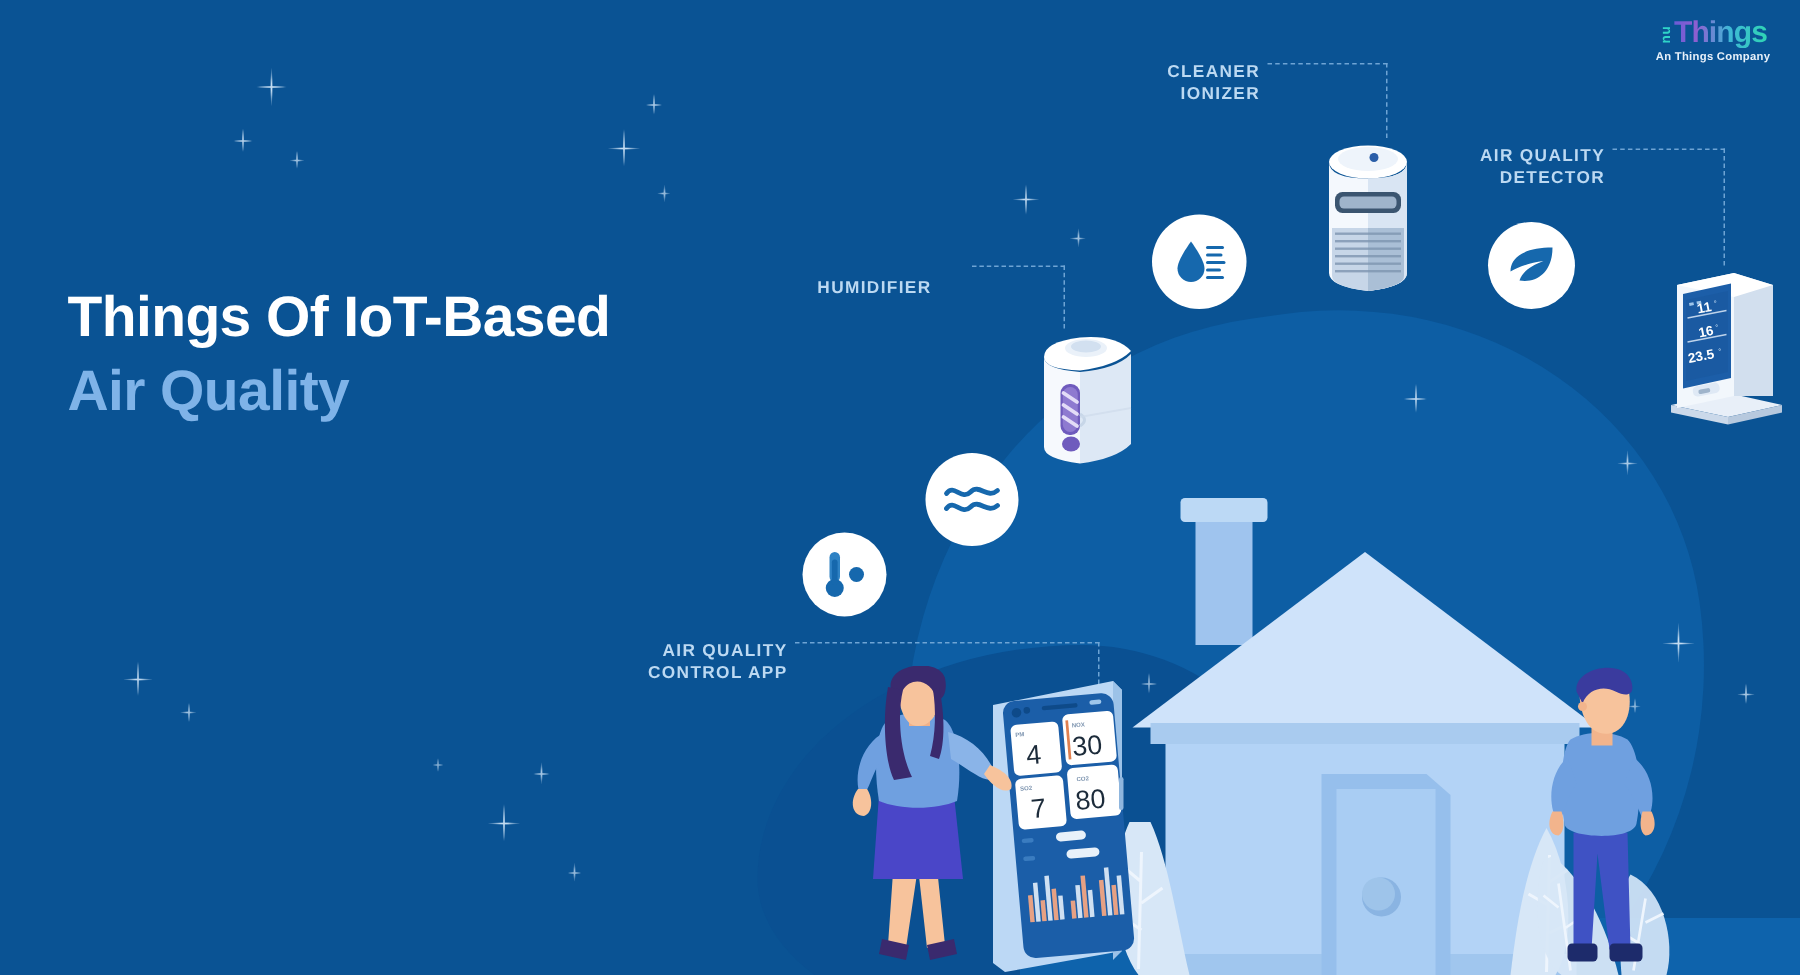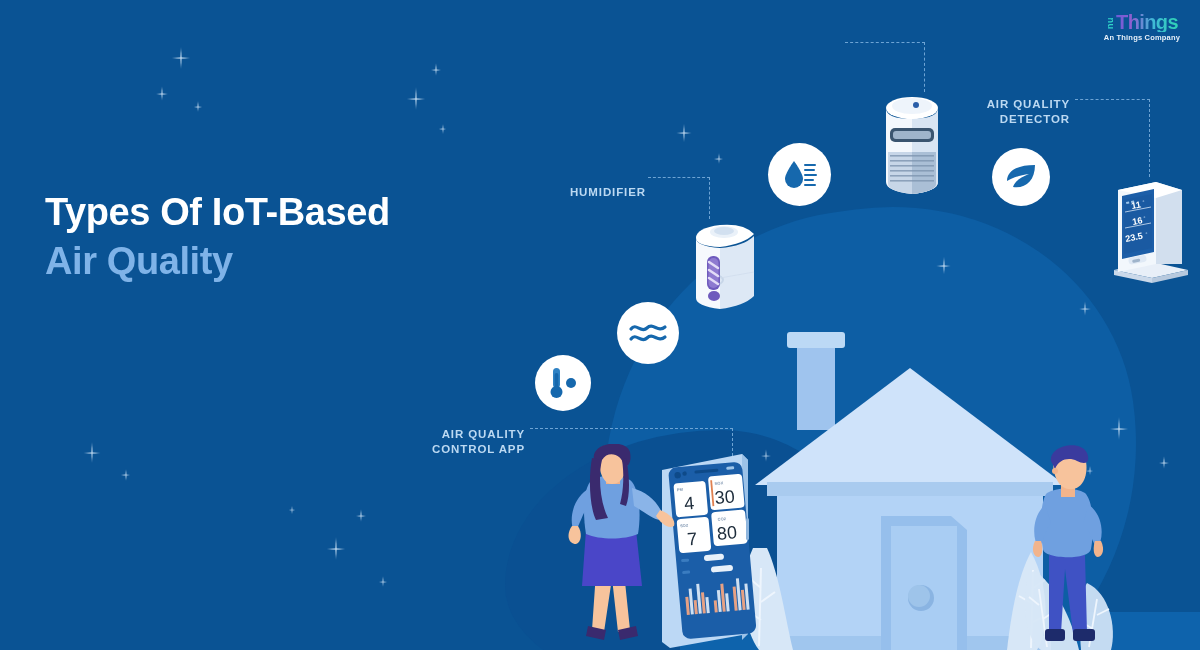--- a/index.html
+++ b/index.html
@@ -117,35 +117,39 @@
 
   <div id="logo">
     <div class="logo-row">
       <span class="logo-nu">nu</span>
       <span class="logo-things">Things</span>
     </div>
     <div class="logo-sub">An Things Company</div>
   </div>
 
   <div id="headline">
-    <div>Types Of IoT-Based</div>
+    <div>Things Of IoT-Based</div>
     <div class="accent">Air Quality</div>
   </div>
 
+  <div class="callout" style="left:735px;top:26px;width:105px;">
+    <span>CLEANER
+IONIZER</span>
+  </div>
   <div class="dash-h" style="left:845px;top:42px;width:80px;"></div>
   <div class="dash-v" style="left:924px;top:42px;height:50px;"></div>
 
   <div class="callout" style="left:950px;top:82px;width:120px;">
     <span>AIR QUALITY
 DETECTOR</span>
   </div>
   <div class="dash-h" style="left:1075px;top:99px;width:75px;"></div>
   <div class="dash-v" style="left:1149px;top:99px;height:78px;"></div>
 
-  <div class="callout" style="left:546px;top:170px;width:100px;">
+  <div class="callout" style="left:521px;top:170px;width:100px;">
     <span>HUMIDIFIER</span>
   </div>
   <div class="dash-h" style="left:648px;top:177px;width:62px;"></div>
   <div class="dash-v" style="left:709px;top:177px;height:42px;"></div>
 
   <div class="callout" style="left:400px;top:412px;width:125px;">
     <span>AIR QUALITY
 CONTROL APP</span>
   </div>
   <div class="dash-h" style="left:530px;top:428px;width:203px;"></div>

